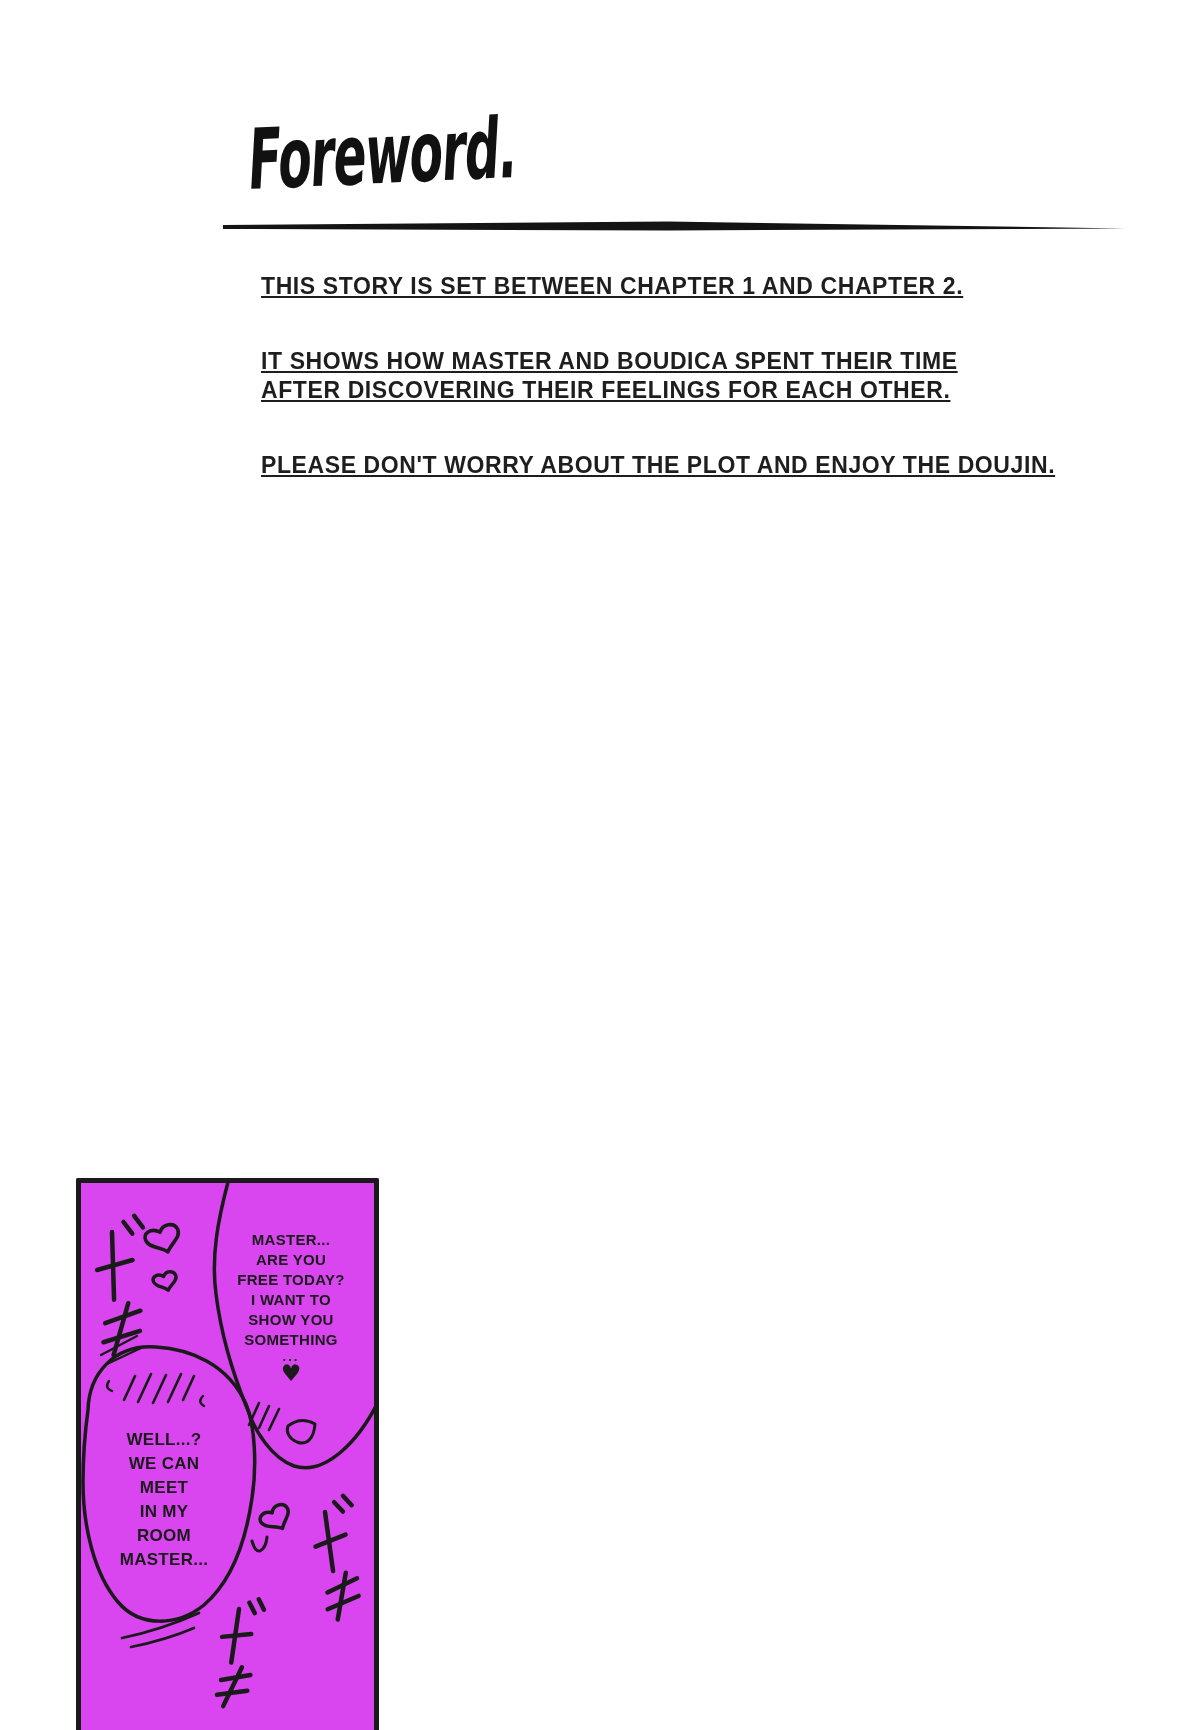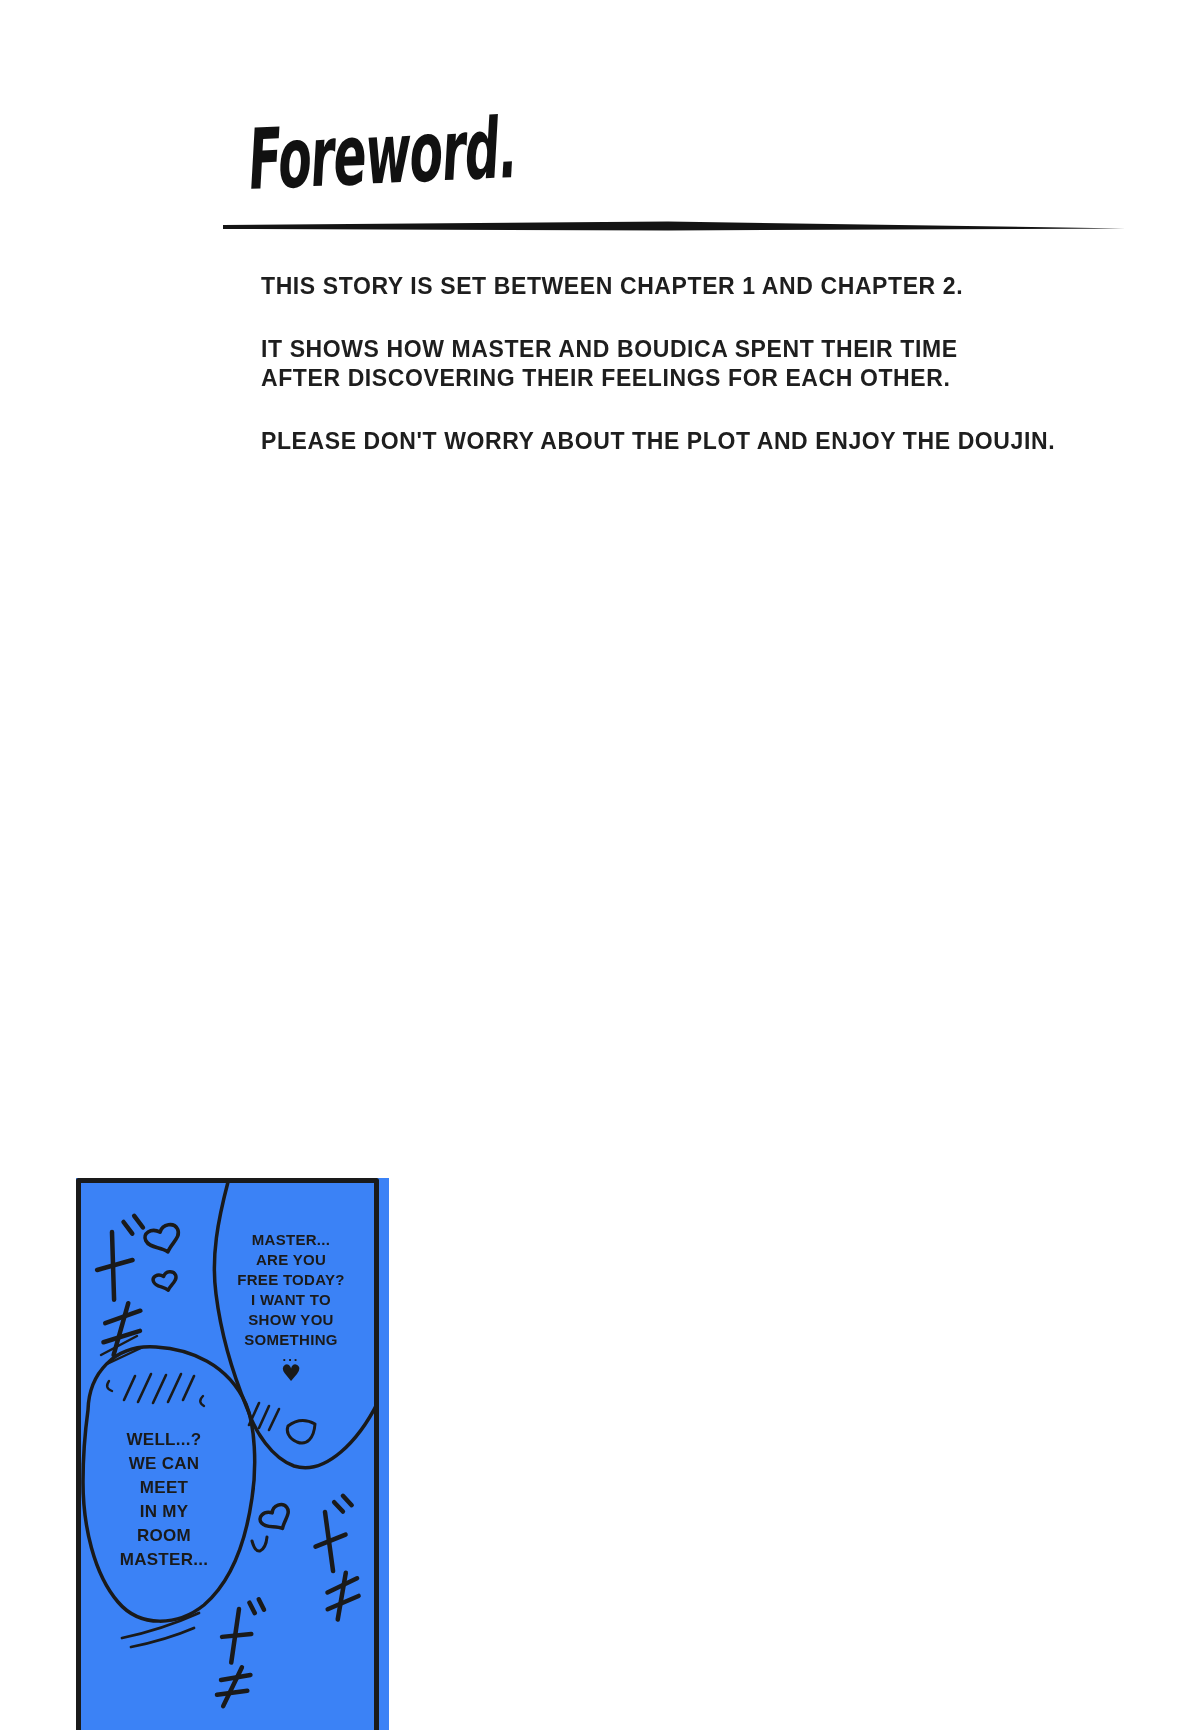--- a/index.html
+++ b/index.html
@@ -23,27 +23,26 @@
     letter-spacing:-2px;
   }
   .title-underline{position:absolute;left:223px;top:217px;width:905px;height:16px;}
   
   .foreword-body{
     position:absolute;left:261px;top:272px;width:840px;
     font-size:23px;font-weight:bold;letter-spacing:.6px;
     line-height:29px;color:#1e1e1e;
     font-family:"Liberation Sans",sans-serif;
   }
-  .foreword-body p{margin:0;white-space:pre-line;}
-  .foreword-body p + p{margin-top:34px;}
+  .foreword-body p{margin:0;white-space:pre-line;text-decoration:underline;}
+  .foreword-body p + p{margin-top:46px;}
   
   .panel{
     position:absolute;left:76px;top:1178px;width:303px;height:552px;
-    background:#3b82f6;
-    padding-left:10px;
+    background:#d946ef;
   }
   .panel svg.art{position:absolute;left:0;top:0;width:303px;height:552px;}
   .stroke{stroke:#1a1a1a;fill:none;stroke-linecap:round;stroke-linejoin:round;}
   .bubble-text{
     position:absolute;text-align:center;
     font-weight:bold;color:#1a1a1a;
     font-family:"Liberation Sans",sans-serif;
     white-space:pre-line;
   }
   .b1{left:143px;top:52px;width:144px;font-size:15px;line-height:20px;letter-spacing:.3px;}

